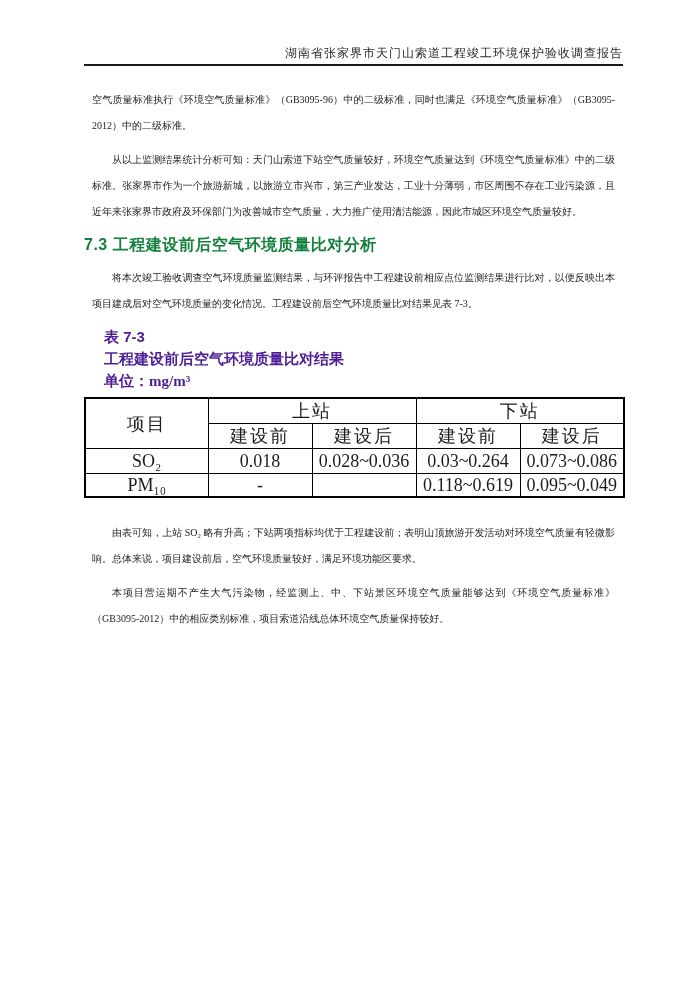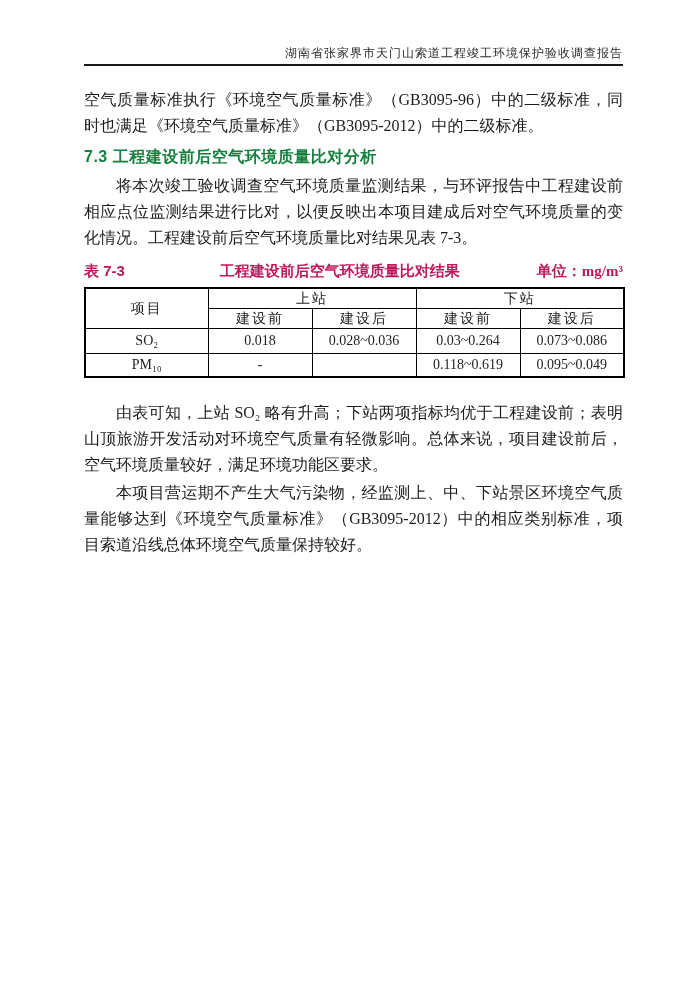--- a/index.html
+++ b/index.html
@@ -24,60 +24,61 @@
     letter-spacing: 1px;
     color: #2a2a2a;
     text-align: right;
     white-space: nowrap;
   }
   .header-rule {
     border-bottom: 2px solid #1a1a1a;
     margin-top: 3px;
   }
   .body-text {
-    margin: 0;
-    font-size: 16px;
+    margin: 8px;
+    font-size: 10px;
     line-height: 26px;
     text-align: justify;
     text-indent: 2em;
   }
   .body-text.no-indent { text-indent: 0; }
   .body-text.first { margin-top: 21px; }
   .section-heading {
     margin: 6px 0 4px 0;
     font-family: "Liberation Sans", "DejaVu Sans", sans-serif;
     font-size: 16px;
     font-weight: bold;
     line-height: 24px;
     color: #15803d;
     letter-spacing: 0.5px;
   }
   .table-caption {
     display: flex;
-    justify-content: space-between;
+    justify-content: flex-start;
     align-items: baseline;
     margin-top: 9px;
     line-height: 22px;
     font-family: "Liberation Sans", "DejaVu Sans", sans-serif;
     font-size: 15px;
     font-weight: bold;
-    color: #be185d;
+    color: #4c1d95;
+    flex-direction: column;
   }
   .table-caption .caption-label { margin-right: 38px; }
   .table-caption .caption-unit {
     margin-left: 20px;
     font-family: "Liberation Serif", "DejaVu Serif", serif;
   }
   table.cmp-table {
     width: 539px;
     margin-top: 5px;
     border-collapse: collapse;
     table-layout: fixed;
     border: 2px solid #000;
-    font-size: 14px;
+    font-size: 18px;
     color: #1c1c1c;
   }
   table.cmp-table td {
     border: 1px solid #000;
     text-align: center;
     vertical-align: middle;
     padding: 0;
   }
   tr.hdr-row td {
     height: 19px;
@@ -106,20 +107,21 @@
 
   <header>
     <div class="header-title">湖南省张家界市天门山索道工程竣工环境保护验收调查报告</div>
     <div class="header-rule"></div>
   </header>
 
   <main>
 
     <p class="body-text no-indent first">空气质量标准执行《环境空气质量标准》（GB3095-96）中的二级标准，同时也满足《环境空气质量标准》（GB3095-2012）中的二级标准。</p>
 
+    <p class="body-text">从以上监测结果统计分析可知：天门山索道下站空气质量较好，环境空气质量达到《环境空气质量标准》中的二级标准。张家界市作为一个旅游新城，以旅游立市兴市，第三产业发达，工业十分薄弱，市区周围不存在工业污染源，且近年来张家界市政府及环保部门为改善城市空气质量，大力推广使用清洁能源，因此市城区环境空气质量较好。</p>
 
     <h2 class="section-heading">7.3 工程建设前后空气环境质量比对分析</h2>
 
     <p class="body-text">将本次竣工验收调查空气环境质量监测结果，与环评报告中工程建设前相应点位监测结果进行比对，以便反映出本项目建成后对空气环境质量的变化情况。工程建设前后空气环境质量比对结果见表 7-3。</p>
 
     <div class="table-caption">
       <span class="caption-label">表 7-3</span>
       <span class="caption-title">工程建设前后空气环境质量比对结果</span>
       <span class="caption-unit">单位：mg/m³</span>
     </div>

